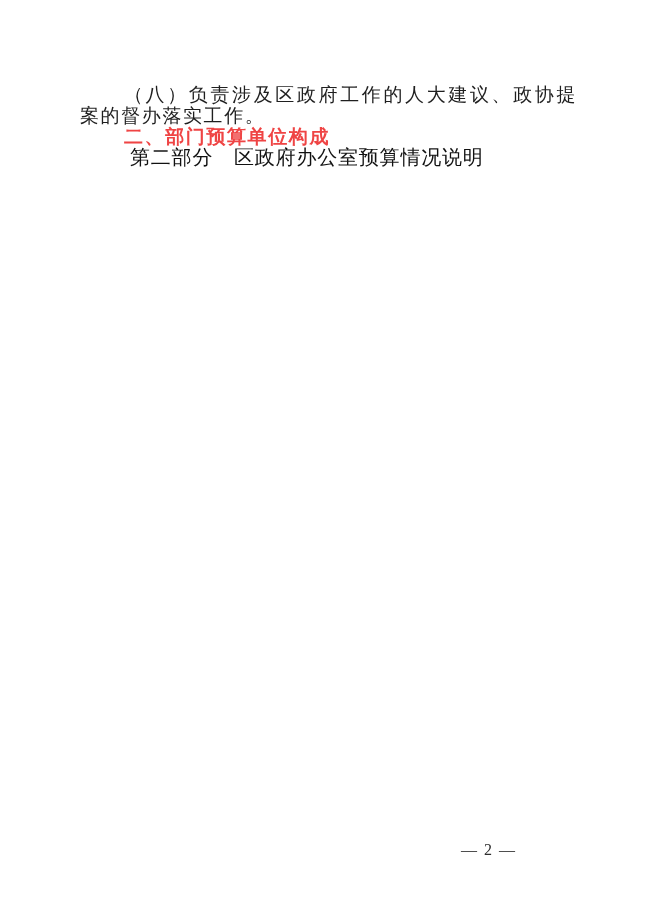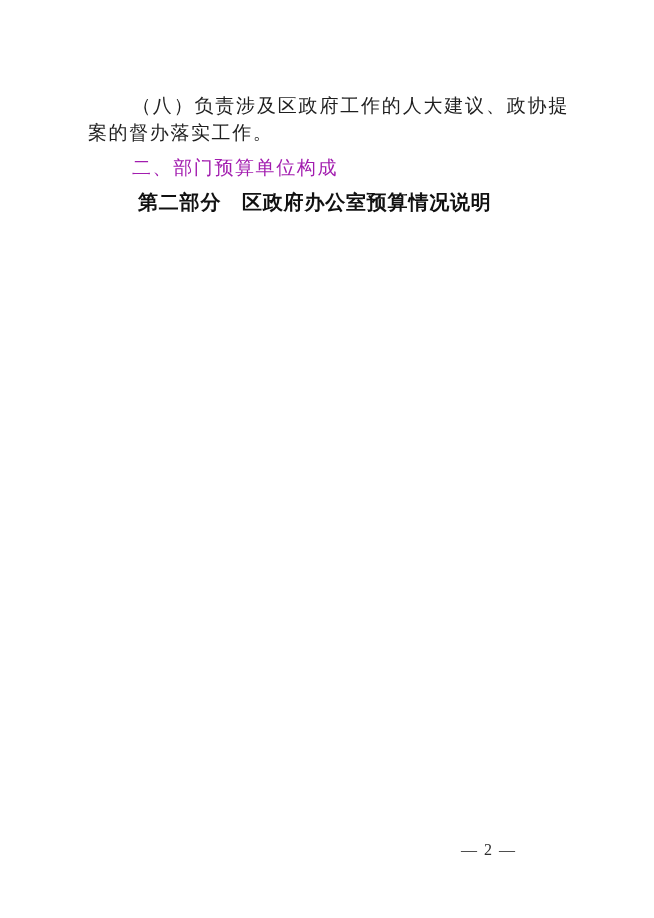--- a/index.html
+++ b/index.html
@@ -15,37 +15,37 @@
     overflow: hidden;
     font-family: "Liberation Serif", "DejaVu Serif", serif;
   }
   .text-block {
     position: absolute;
     left: 80px;
     top: 84px;
     width: 497px;
   }
   .para {
-    margin: 8px;
+    margin: 0;
     font-size: 19px;
-    line-height: 27px;
+    line-height: 21px;
     letter-spacing: 1.6px;
     color: #1f1f1f;
     text-align: justify;
     text-justify: inter-character;
     text-indent: 44px;
     word-break: break-all;
   }
   .para-bold {
-    font-weight: 400;
-    color: #a21caf;
+    font-weight: 700;
+    color: #ef4444;
   }
   .para-part {
     font-family: "Liberation Sans", "DejaVu Sans", sans-serif;
-    font-weight: 700;
+    font-weight: 400;
     font-size: 20px;
     letter-spacing: 0.8px;
     text-indent: 50px;
     color: #111111;
     text-align: left;
   }
   .page-number {
     position: absolute;
     top: 841px;
     left: 461px;

